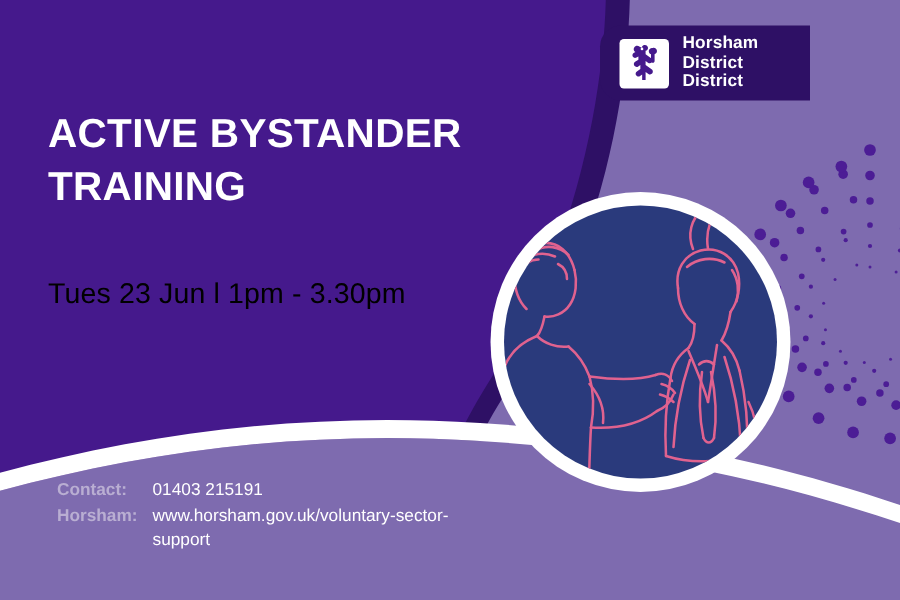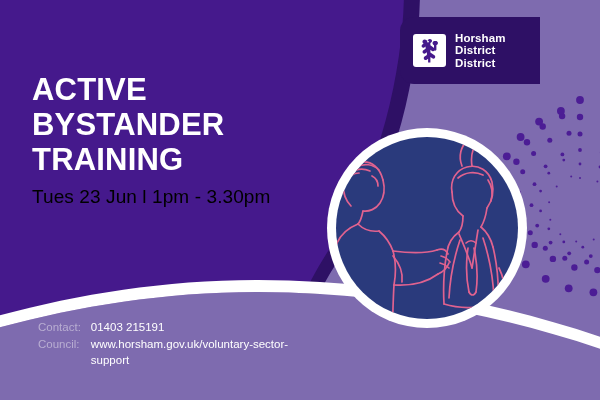--- a/index.html
+++ b/index.html
@@ -21,21 +21,21 @@
     width: 600px;
     height: 400px;
   }
 
   
   .logo-plaque {
     position: absolute;
     left: 400px;
     top: 17px;
     width: 140px;
-    height: 67px;
+    height: 50px;
     background: #2E1065;
     border-radius: 14px 0 0 14px;
     display: flex;
     align-items: center;
     padding-left: 13px;
     box-sizing: border-box;
   }
   .crest {
     width: 33px;
     height: 33px;
@@ -55,21 +55,21 @@
     letter-spacing: 0.1px;
   }
 
   
   .headline {
     position: absolute;
     left: 32px;
     top: 72px;
     width: 300px;
     color: #ffffff;
-    font-size: 31px;
+    font-size: 27px;
     font-weight: bold;
     line-height: 35px;
     letter-spacing: 0.2px;
   }
   .datetime {
     position: absolute;
     left: 32px;
     top: 185px;
     width: 320px;
     color: #000000;
@@ -90,20 +90,21 @@
     border-collapse: collapse;
   }
   .contact td {
     padding: 0;
     vertical-align: top;
   }
   .c-label {
     color: #B9AED2;
     padding-right: 10px !important;
     white-space: nowrap;
+    font-weight: bold;
   }
   .c-value {
     color: #ffffff;
     font-weight: normal;
     white-space: nowrap;
   }
   .c-value.wrap {
     white-space: normal;
     max-width: 220px;
   }
@@ -371,20 +372,20 @@
   <div class="datetime">Tues 23 Jun l 1pm - 3.30pm</div>
 
   <div class="contact">
     <table>
       <tbody>
         <tr>
           <td class="c-label">Contact:</td>
           <td class="c-value">01403 215191</td>
         </tr>
         <tr>
-          <td class="c-label">Council:</td>
+          <td class="c-label">Horsham:</td>
           <td class="c-value wrap">www.horsham.gov.uk/voluntary-sector-support</td>
         </tr>
       </tbody>
     </table>
   </div>
 
 </div>
 
 </body></html>

